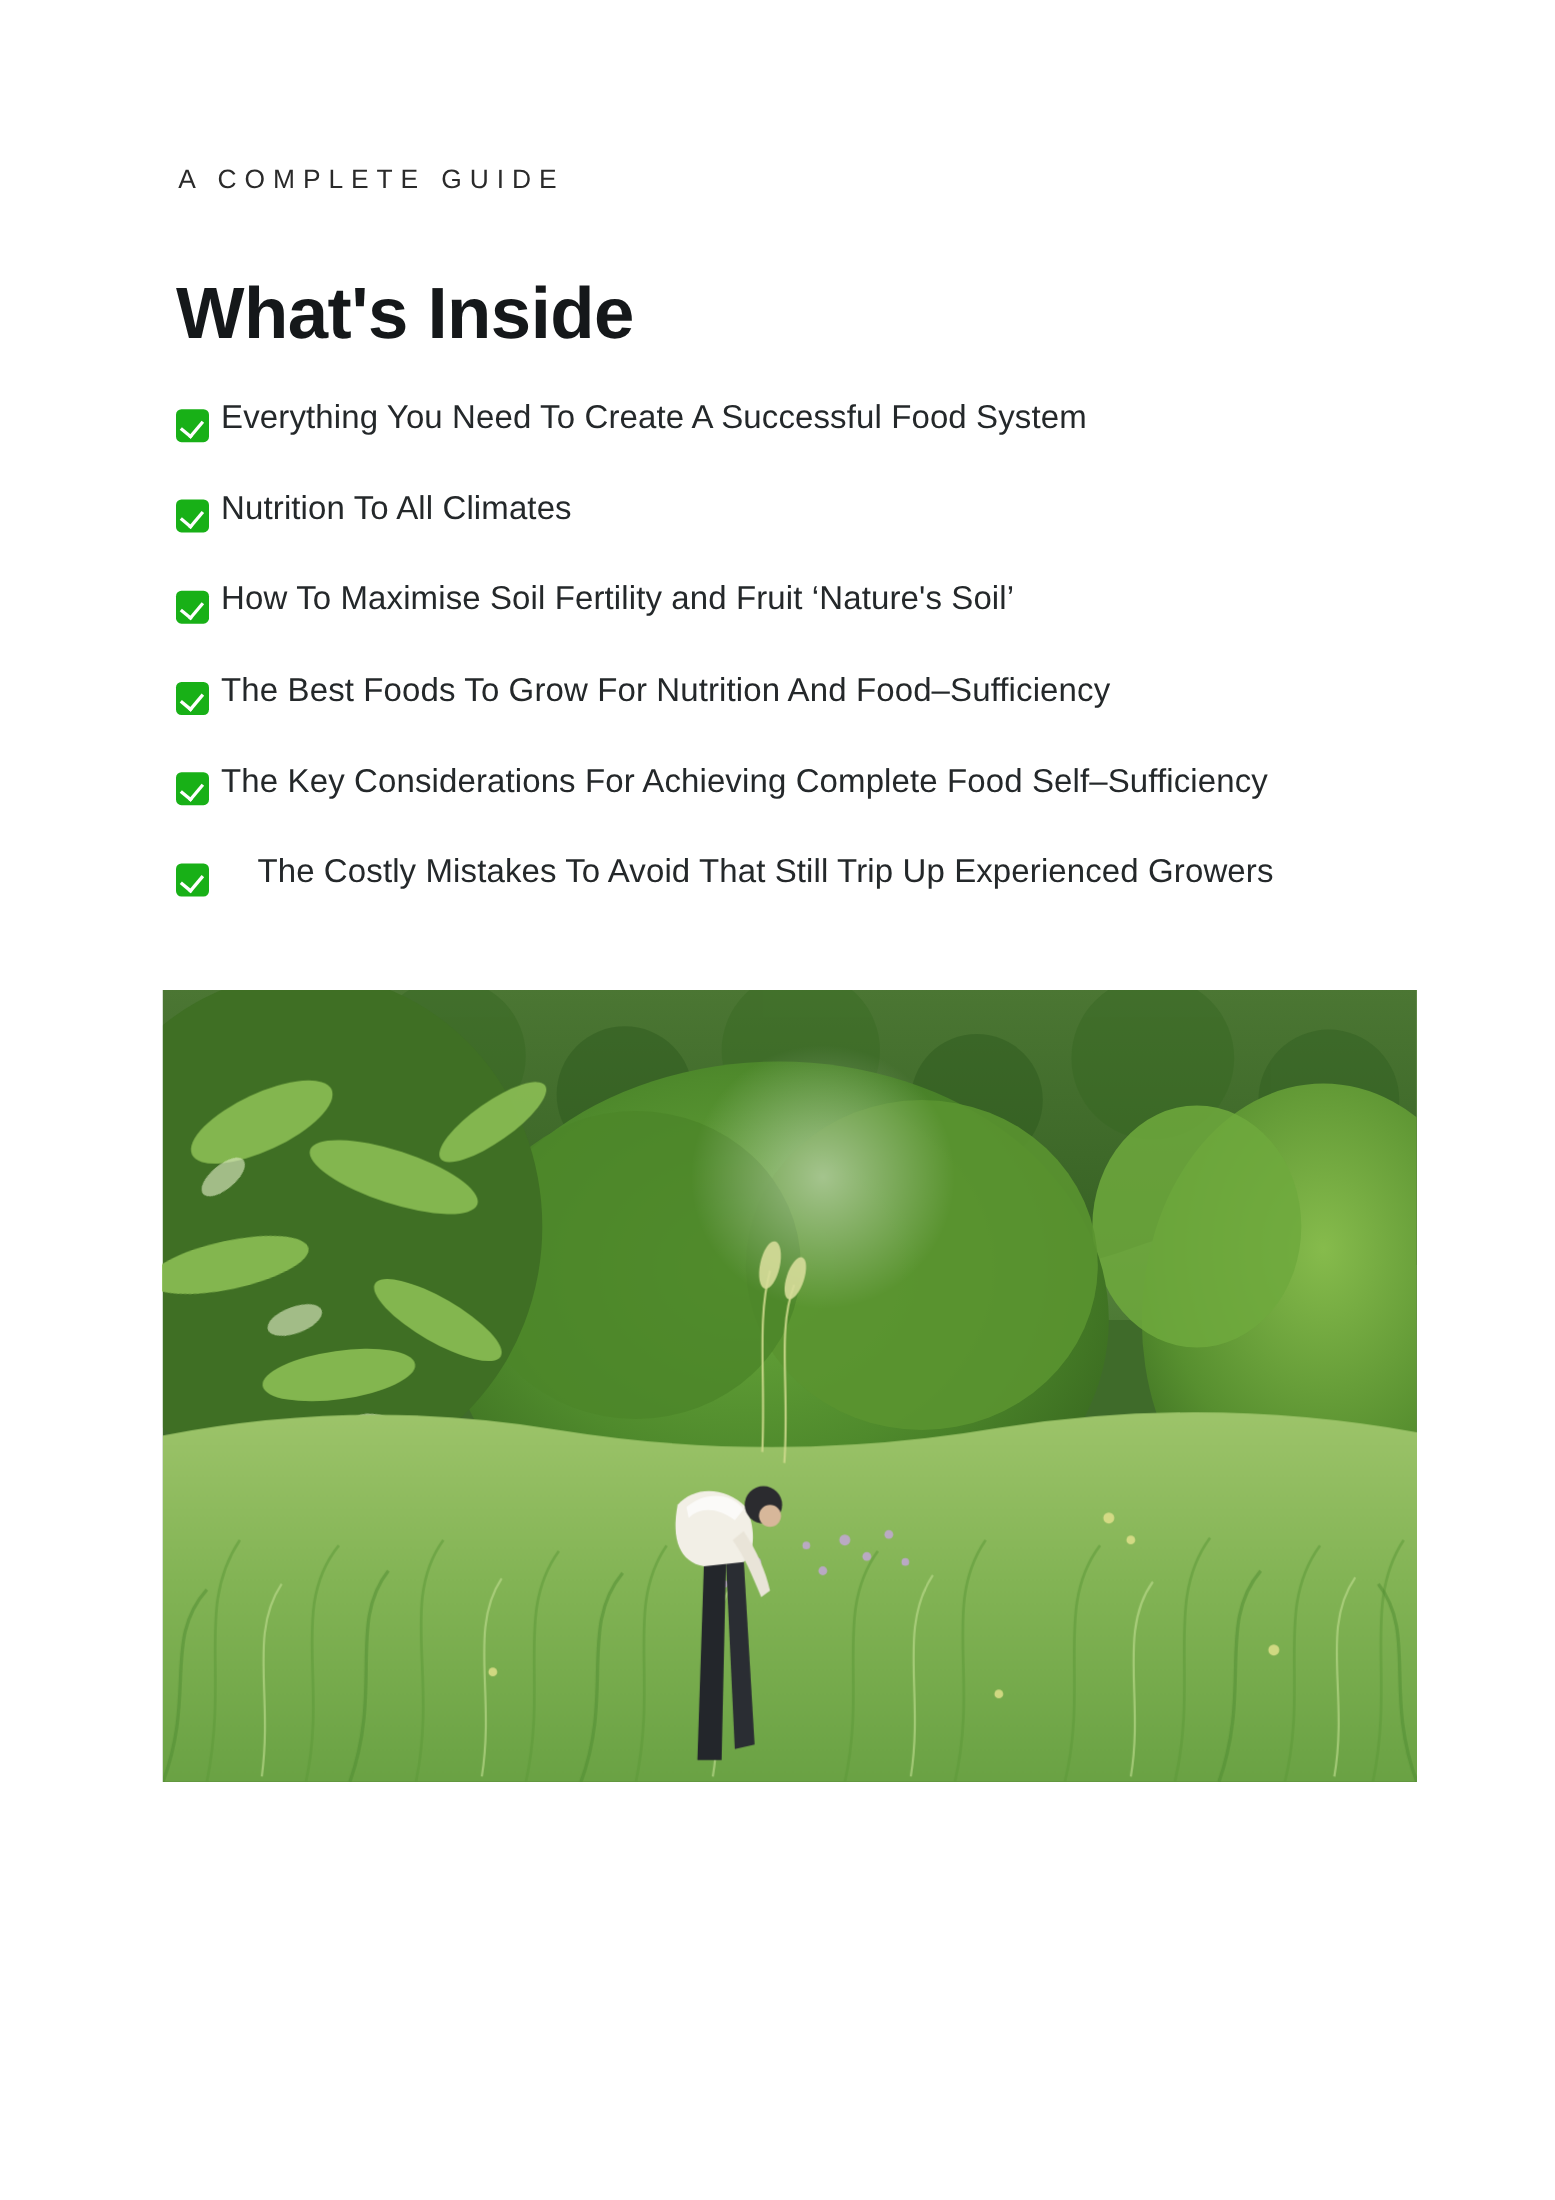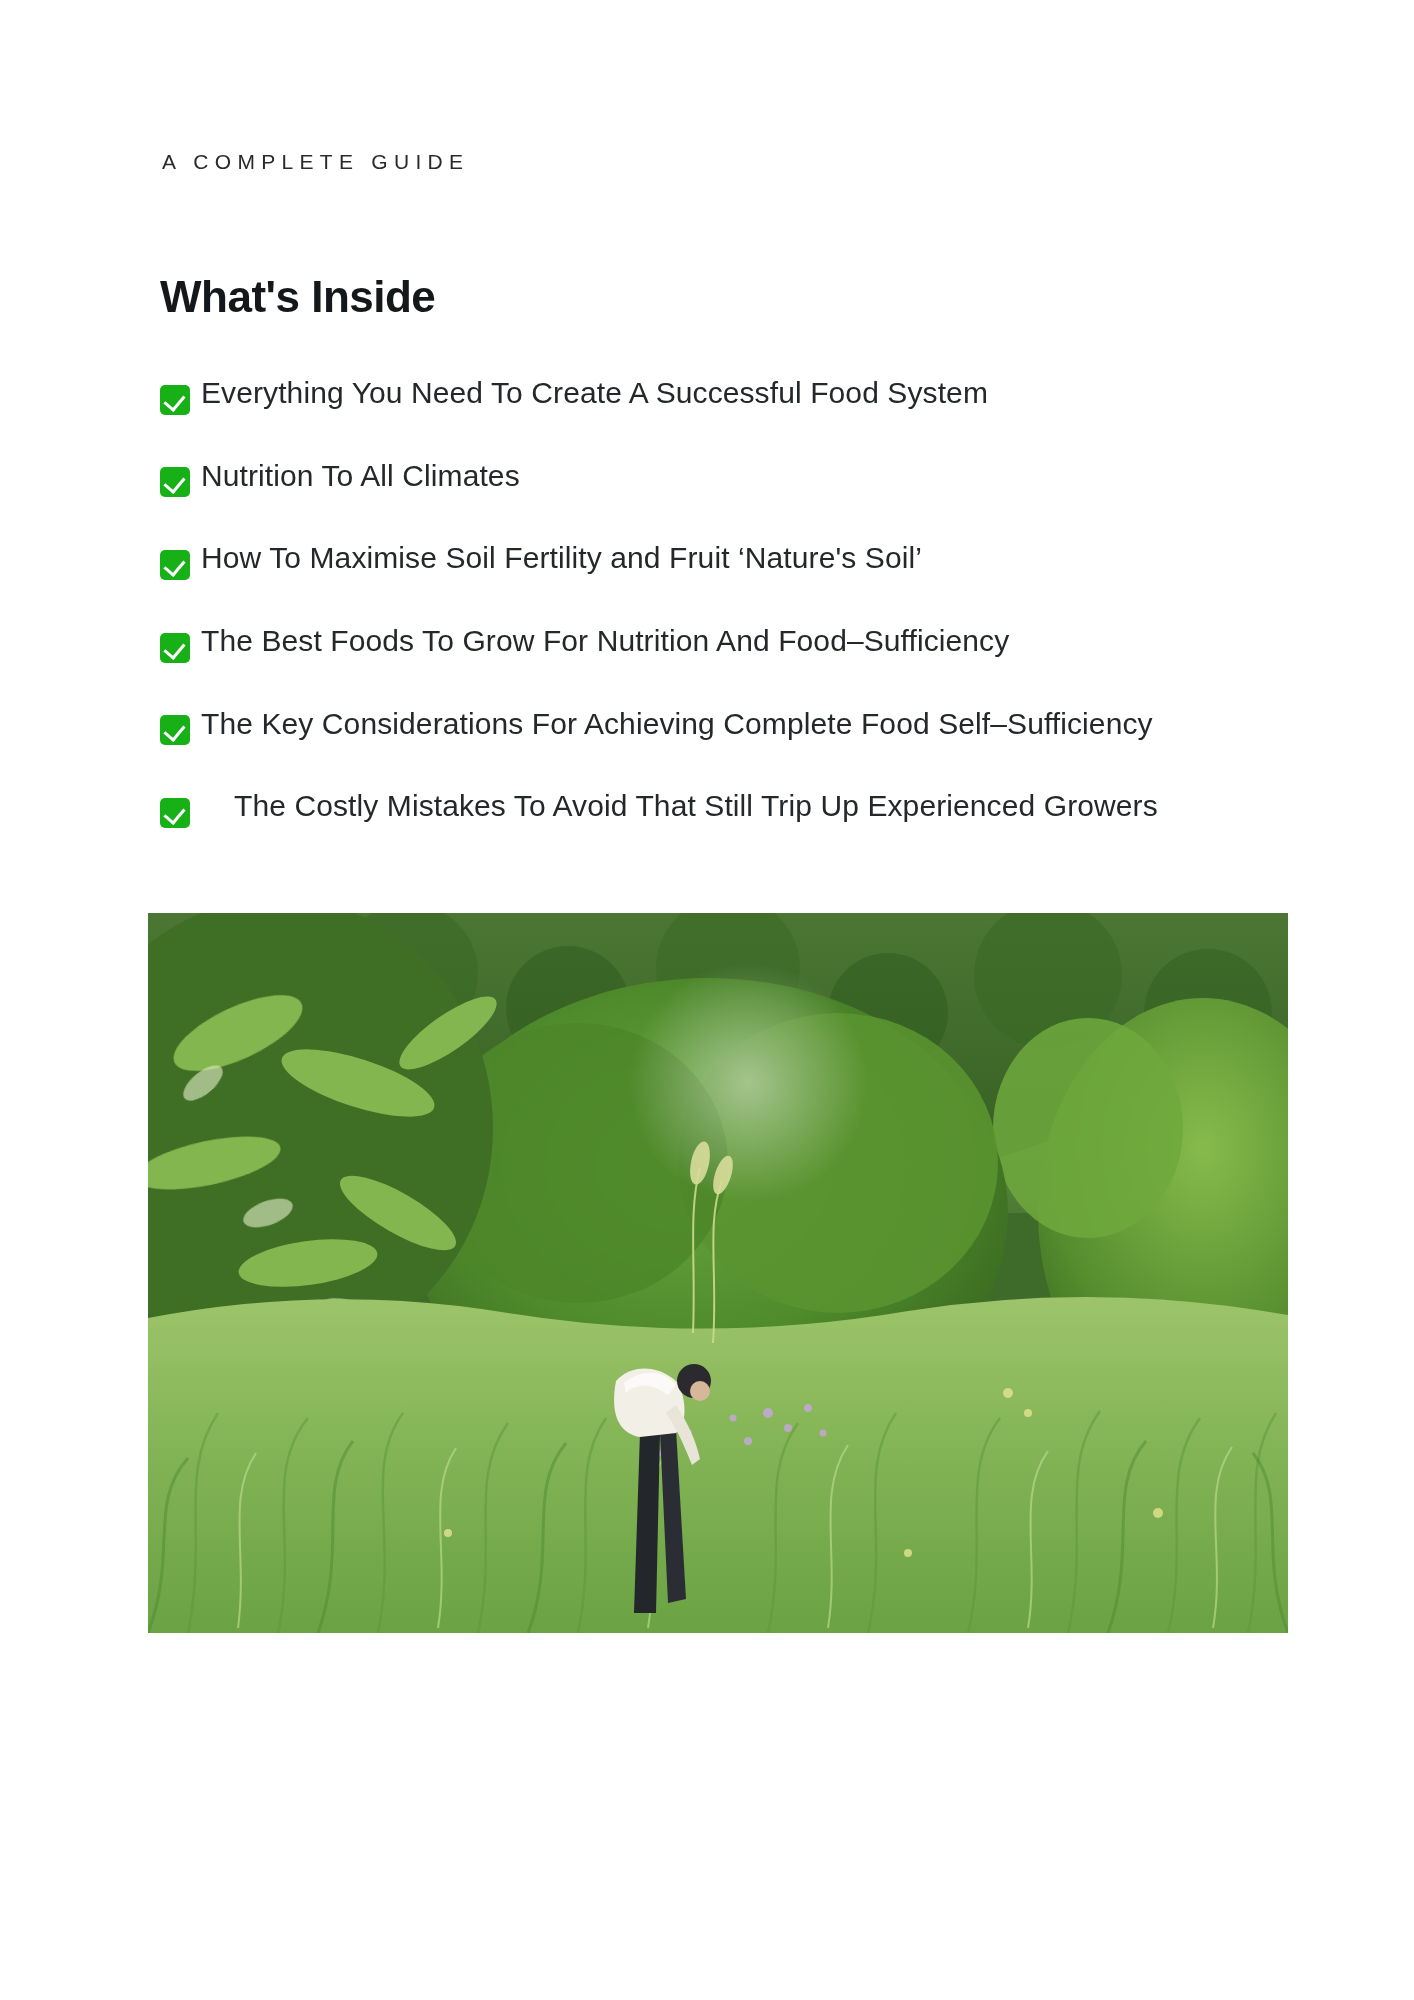--- a/index.html
+++ b/index.html
@@ -18,34 +18,34 @@
   .page {
     position: relative;
     width: 1414px;
     min-height: 2000px;
     background: #ffffff;
   }
   .content {
     padding: 150px 160px 0 160px;
   }
   .eyebrow {
-    font-size: 21px;
+    font-size: 24px;
     letter-spacing: 0.30em;
     text-transform: uppercase;
     color: #2a2a2a;
     font-weight: 400;
-    margin: 0 0 100px 2px;
+    margin: 0 0 72px 2px;
   }
   .title {
-    font-size: 44px;
+    font-size: 66px;
     line-height: 1.05;
     font-weight: 700;
     letter-spacing: -0.5px;
     color: #15181a;
-    margin: 0 0 52px 0;
+    margin: 0 0 40px 0;
   }
   .checklist {
     list-style: none;
     margin: 0;
     padding: 0;
   }
   .check-item {
     display: flex;
     align-items: flex-end;
     gap: 11px;

